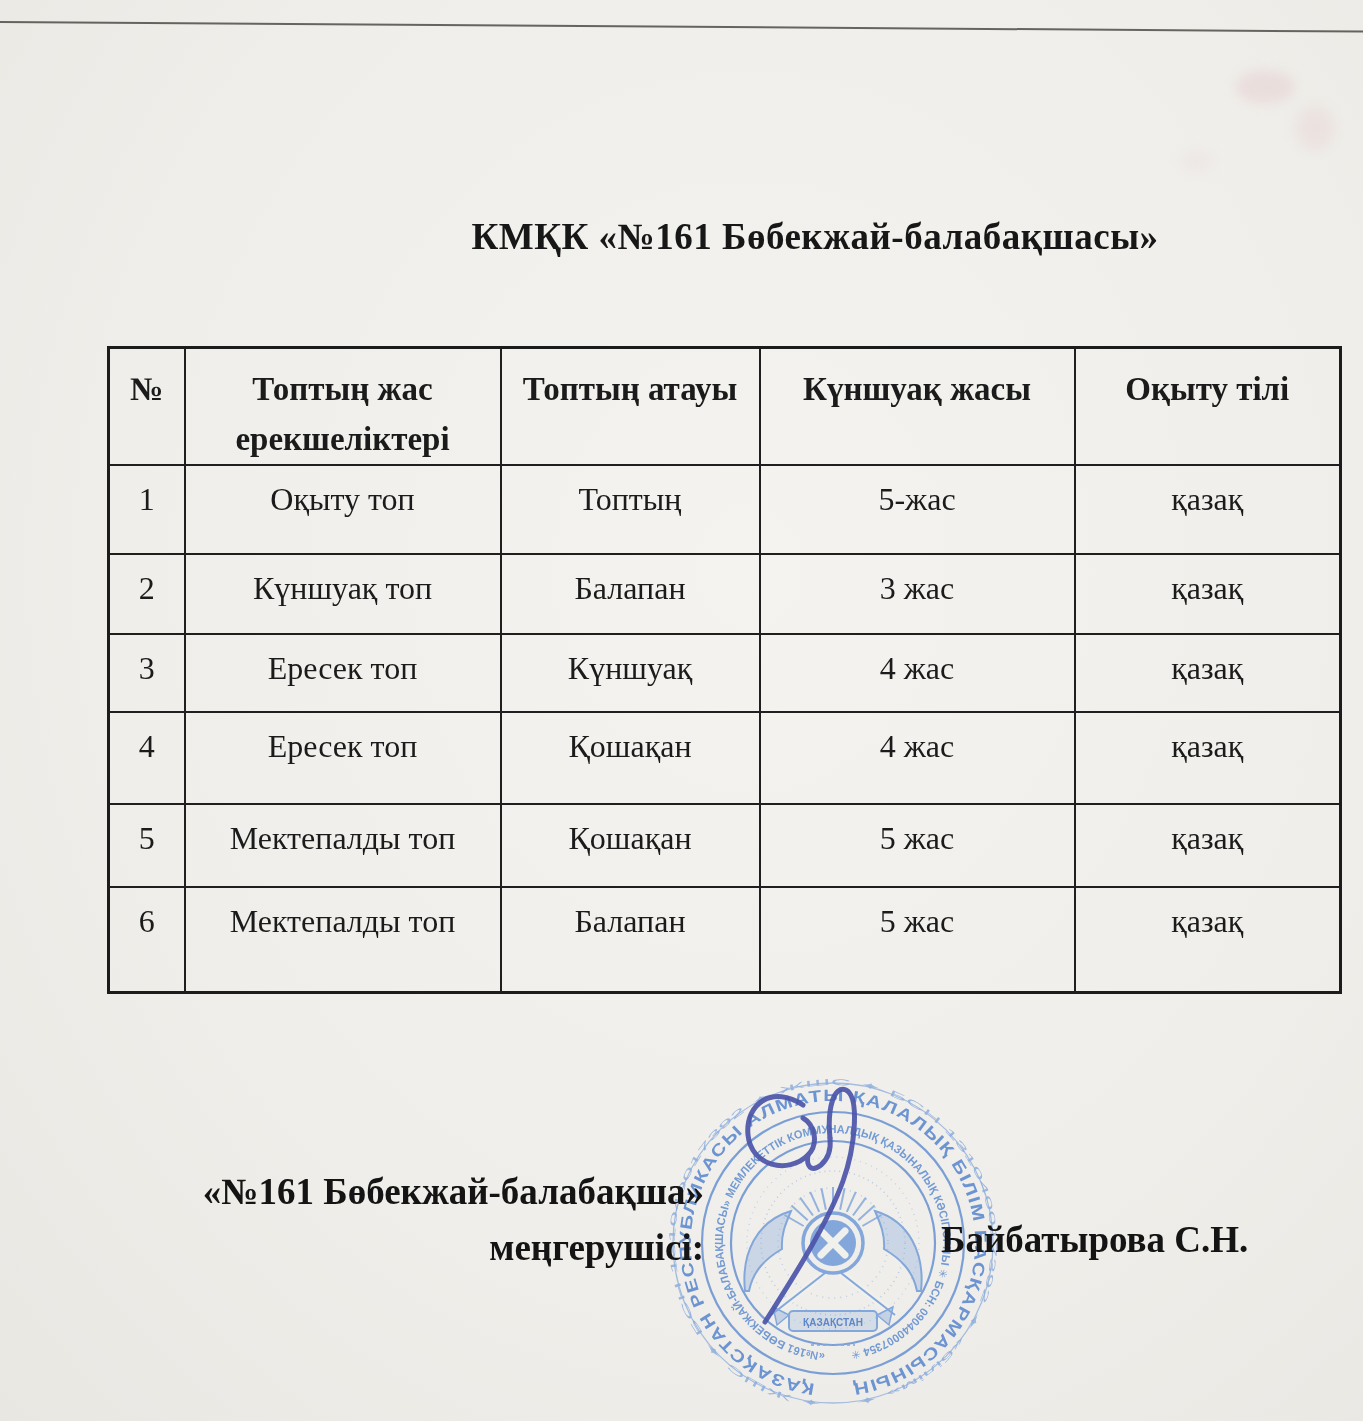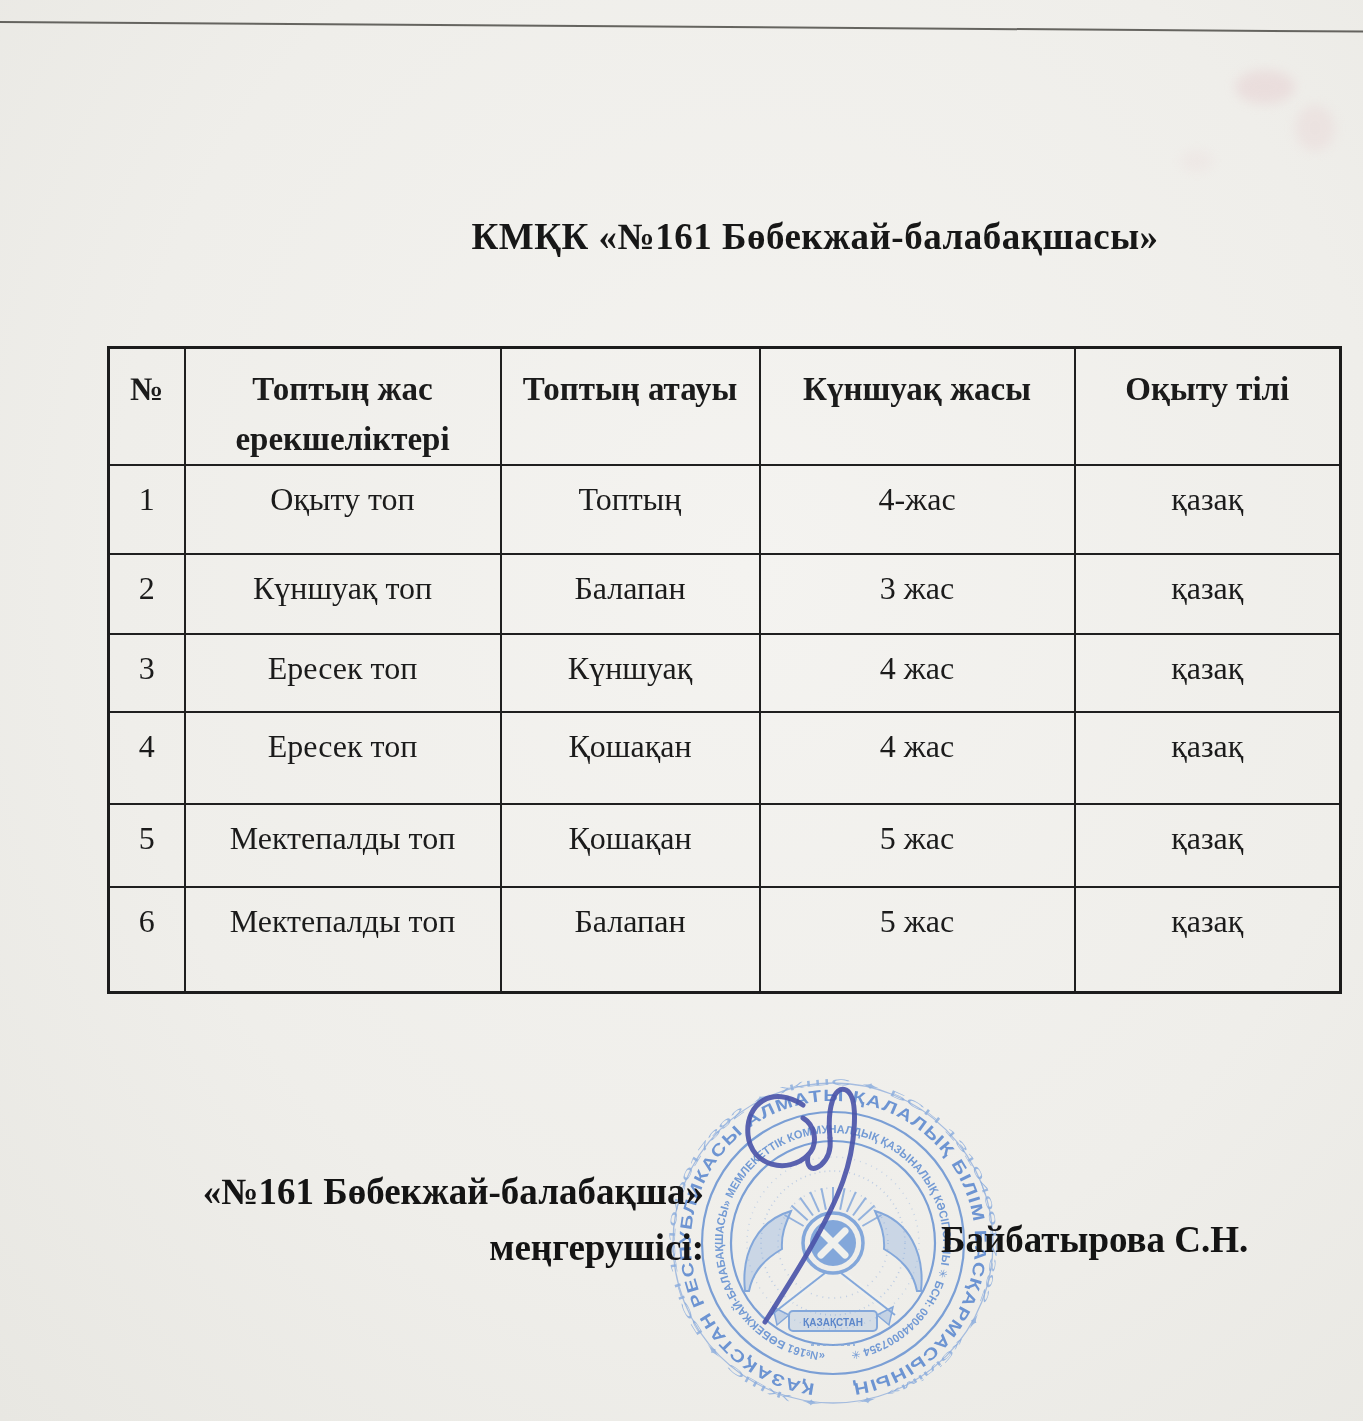--- a/index.html
+++ b/index.html
@@ -92,21 +92,21 @@
       <th>№</th>
       <th>Топтың жас ерекшеліктері</th>
       <th>Топтың атауы</th>
       <th>Күншуақ жасы</th>
       <th>Оқыту тілі</th>
     </tr>
     <tr class="r0">
       <td class="num">1</td>
       <td>Оқыту топ</td>
       <td>Топтың</td>
-      <td>4-жас</td>
+      <td>5-жас</td>
       <td>қазақ</td>
     </tr>
     <tr class="r1">
       <td class="num">2</td>
       <td>Күншуақ топ</td>
       <td>Балапан</td>
       <td>3 жас</td>
       <td>қазақ</td>
     </tr>
     <tr class="r2">

